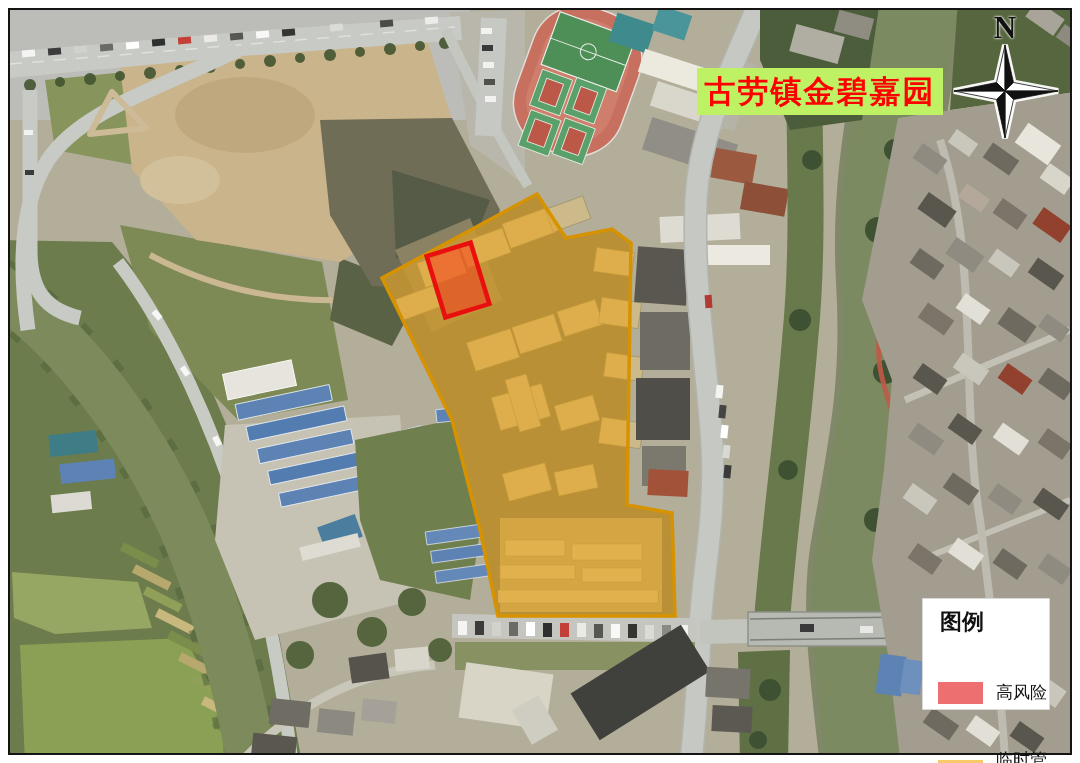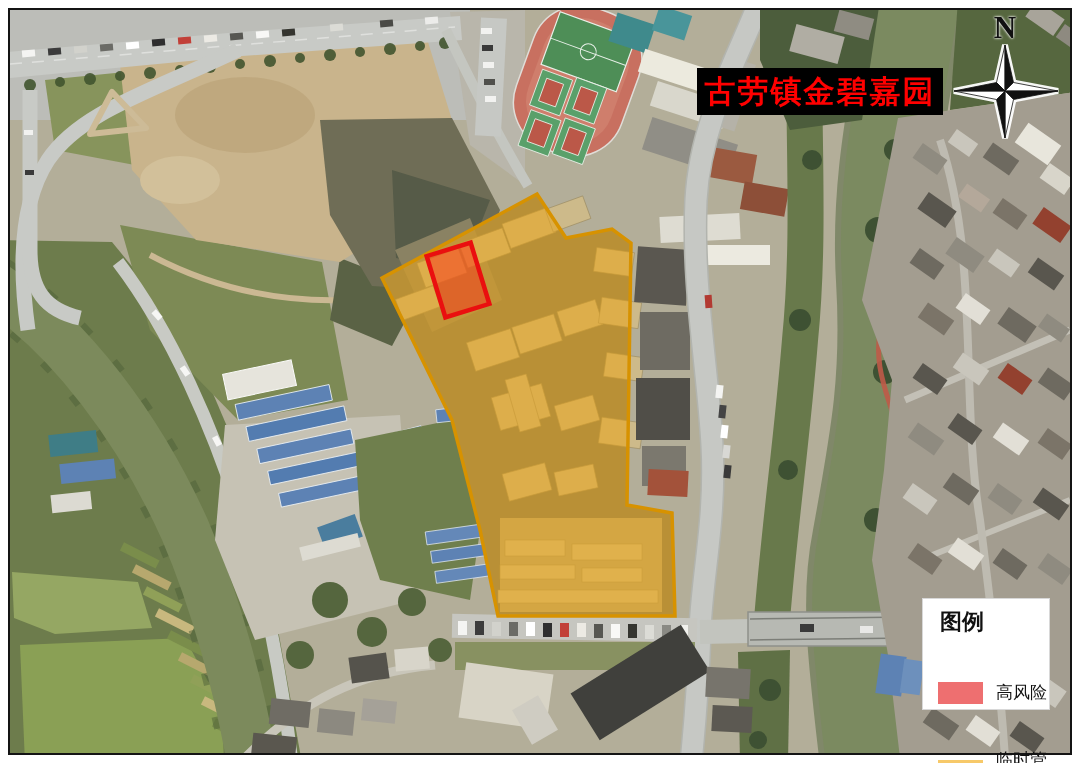--- a/index.html
+++ b/index.html
@@ -379,21 +379,21 @@
         <rect x="350" y="655" width="38" height="26" transform="rotate(-8 369 668)" fill="#55534c"></rect>
       </g>
 
       <g>
         <polygon points="537,194 566,238 612,229 631,243 627,505 672,513 675,616 498,616 480,530 452,420 382,278" stroke-linejoin="miter" fill="#e8a51e" fill-opacity="0.58" stroke="#d79200" stroke-width="3.5"></polygon>
         <rect x="-23" y="-32" width="46" height="64" transform="translate(458 280) rotate(-17)" fill="#ff2a17" fill-opacity="0.45" stroke="#ea0f0f" stroke-width="4.5"></rect>
       </g>
     </svg>
   </div>
 
-  <div class="title-banner" style="background-color: #000000; color: rgb(255, 0, 0); text-align: right;">
+  <div class="title-banner" style="background-color: #bef264; color: rgb(255, 0, 0); text-align: right;">
     <span>古劳镇金碧嘉园</span>
   </div>
 
   <div class="compass">
     <div class="n-label">N</div>
     <svg width="110" height="104" viewBox="-55 -50 110 104">
       <polygon points="0,-46 8.5,-8.5 53,0 8.5,8.5 0,47 -8.5,8.5 -51,0 -8.5,-8.5" fill="#ffffff" stroke="#ffffff" stroke-width="6" stroke-linejoin="miter" opacity="0.95"></polygon>
       <g stroke="#111111" stroke-width="0.8">
         <polygon points="0,-46 -8.5,-8.5 0,0" fill="#ffffff"></polygon>
         <polygon points="0,-46 8.5,-8.5 0,0" fill="#111111"></polygon>

